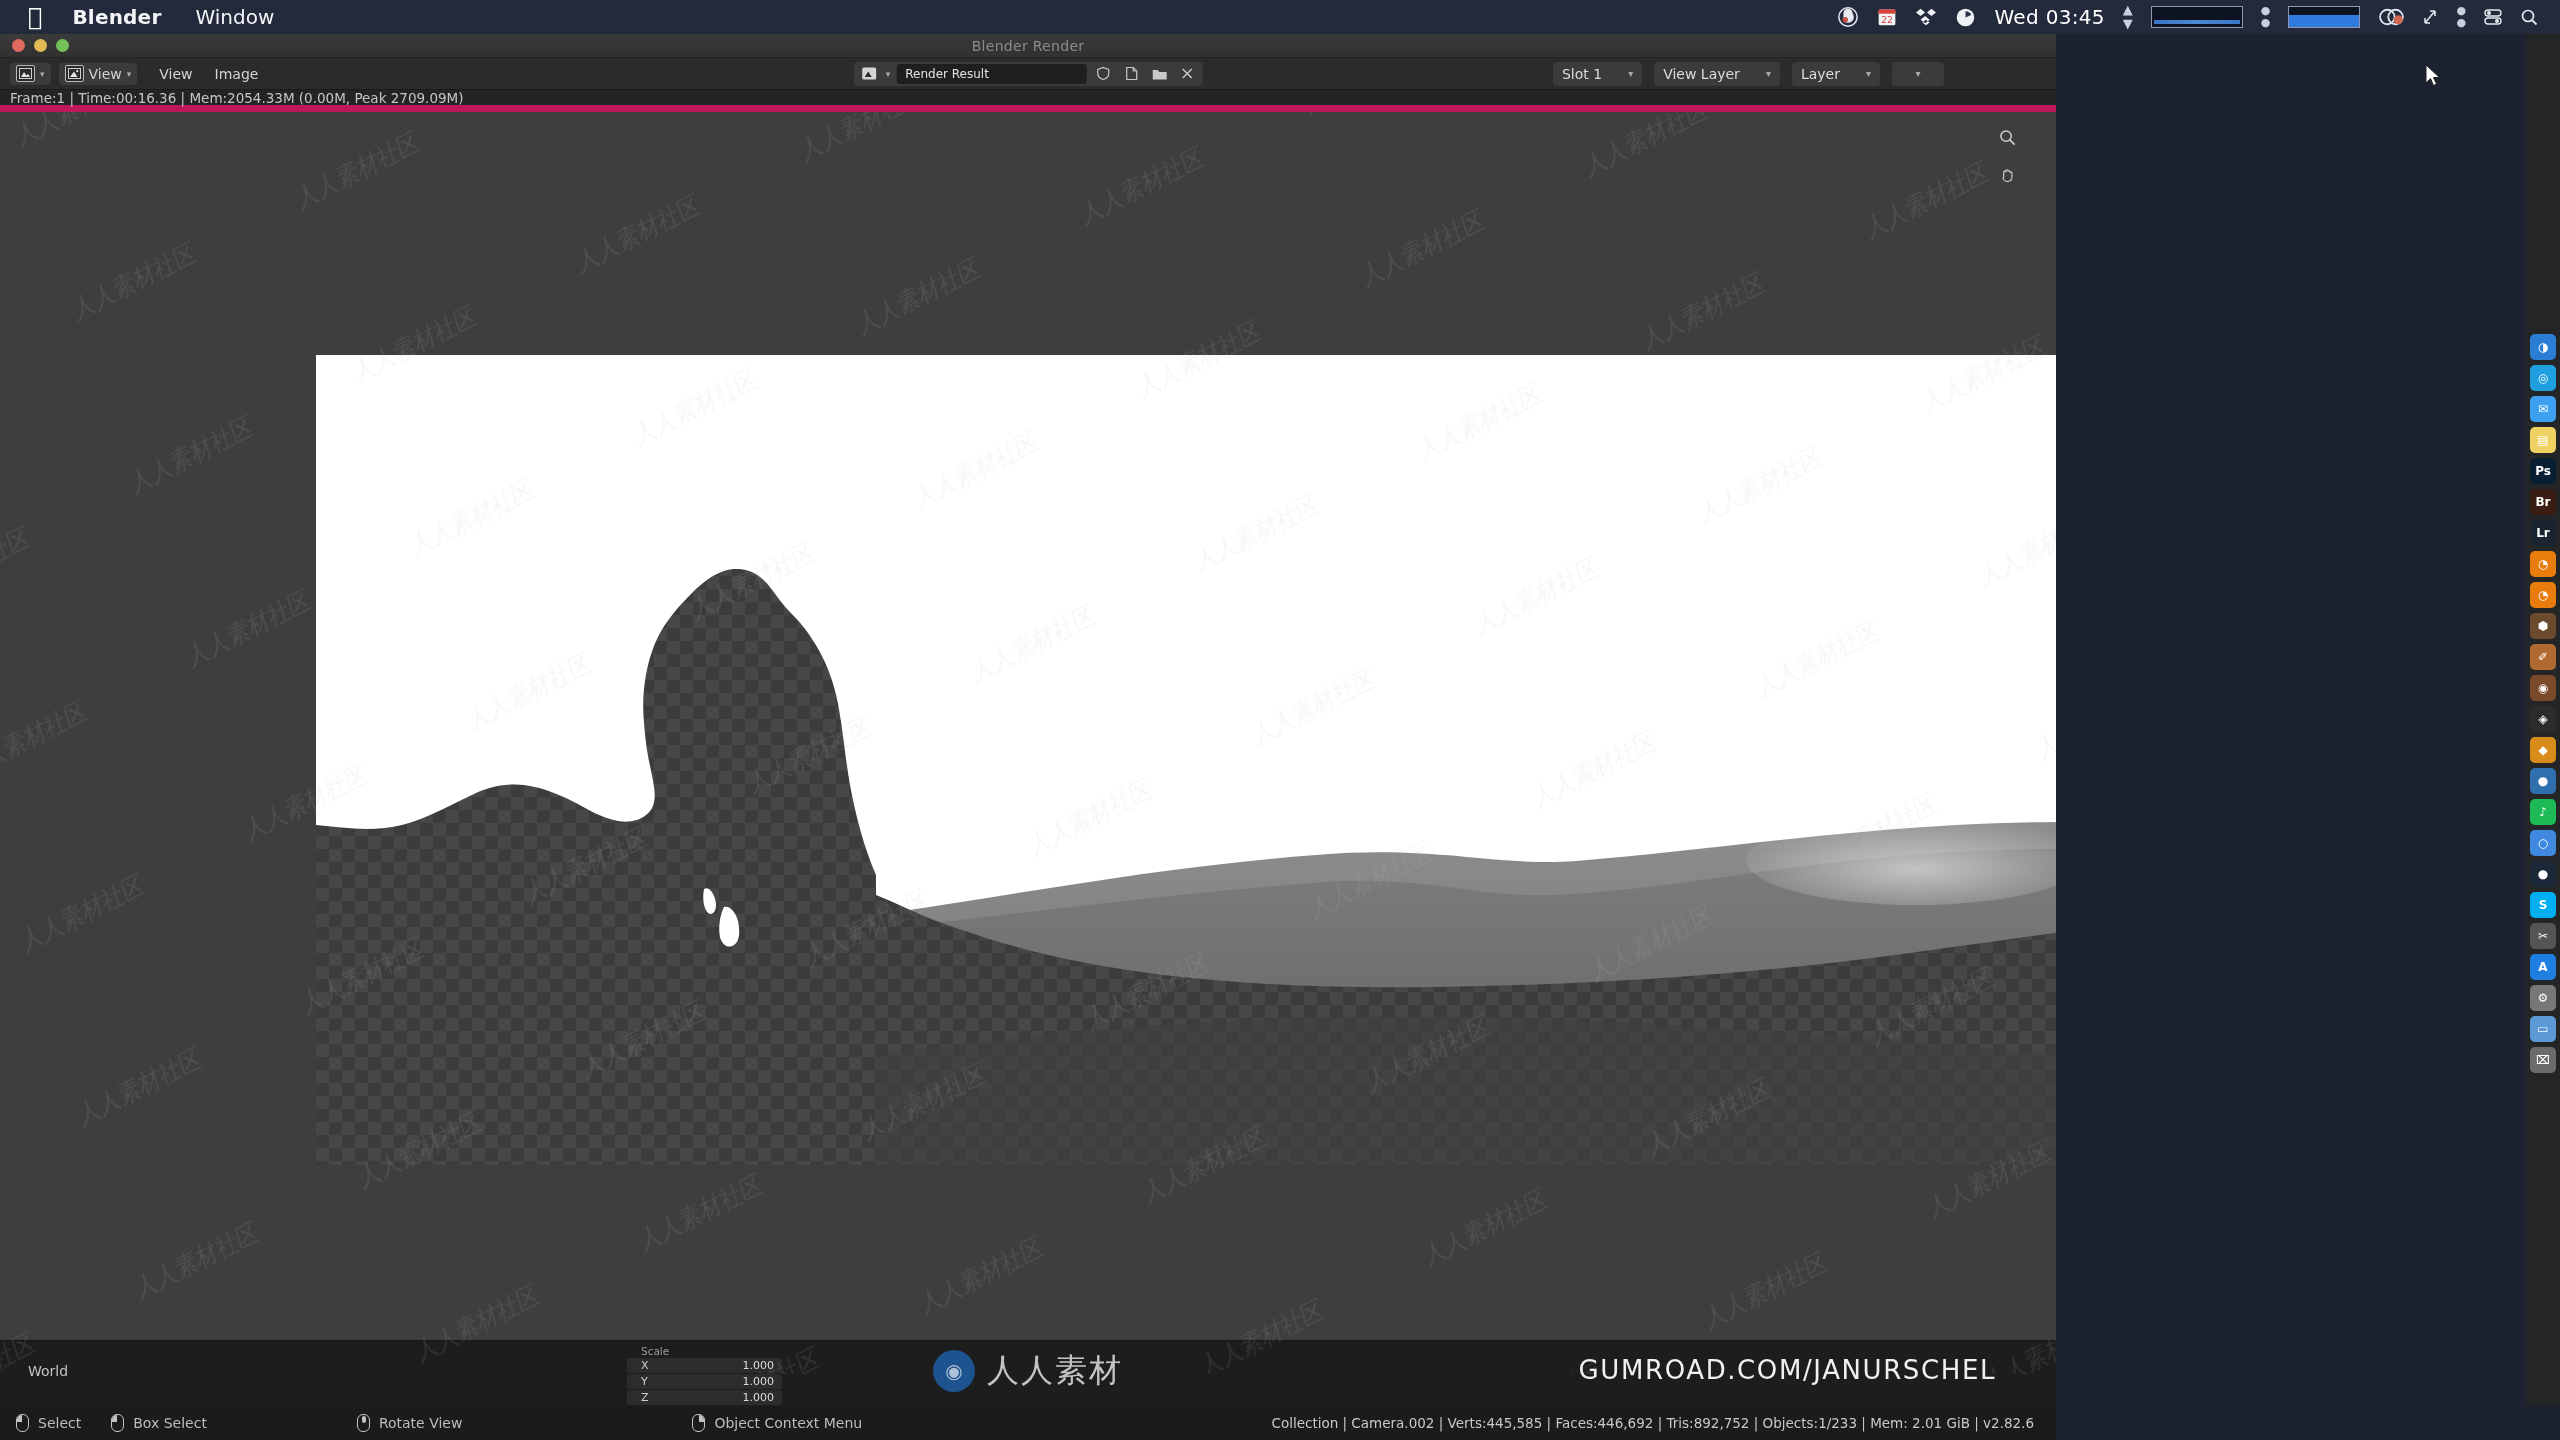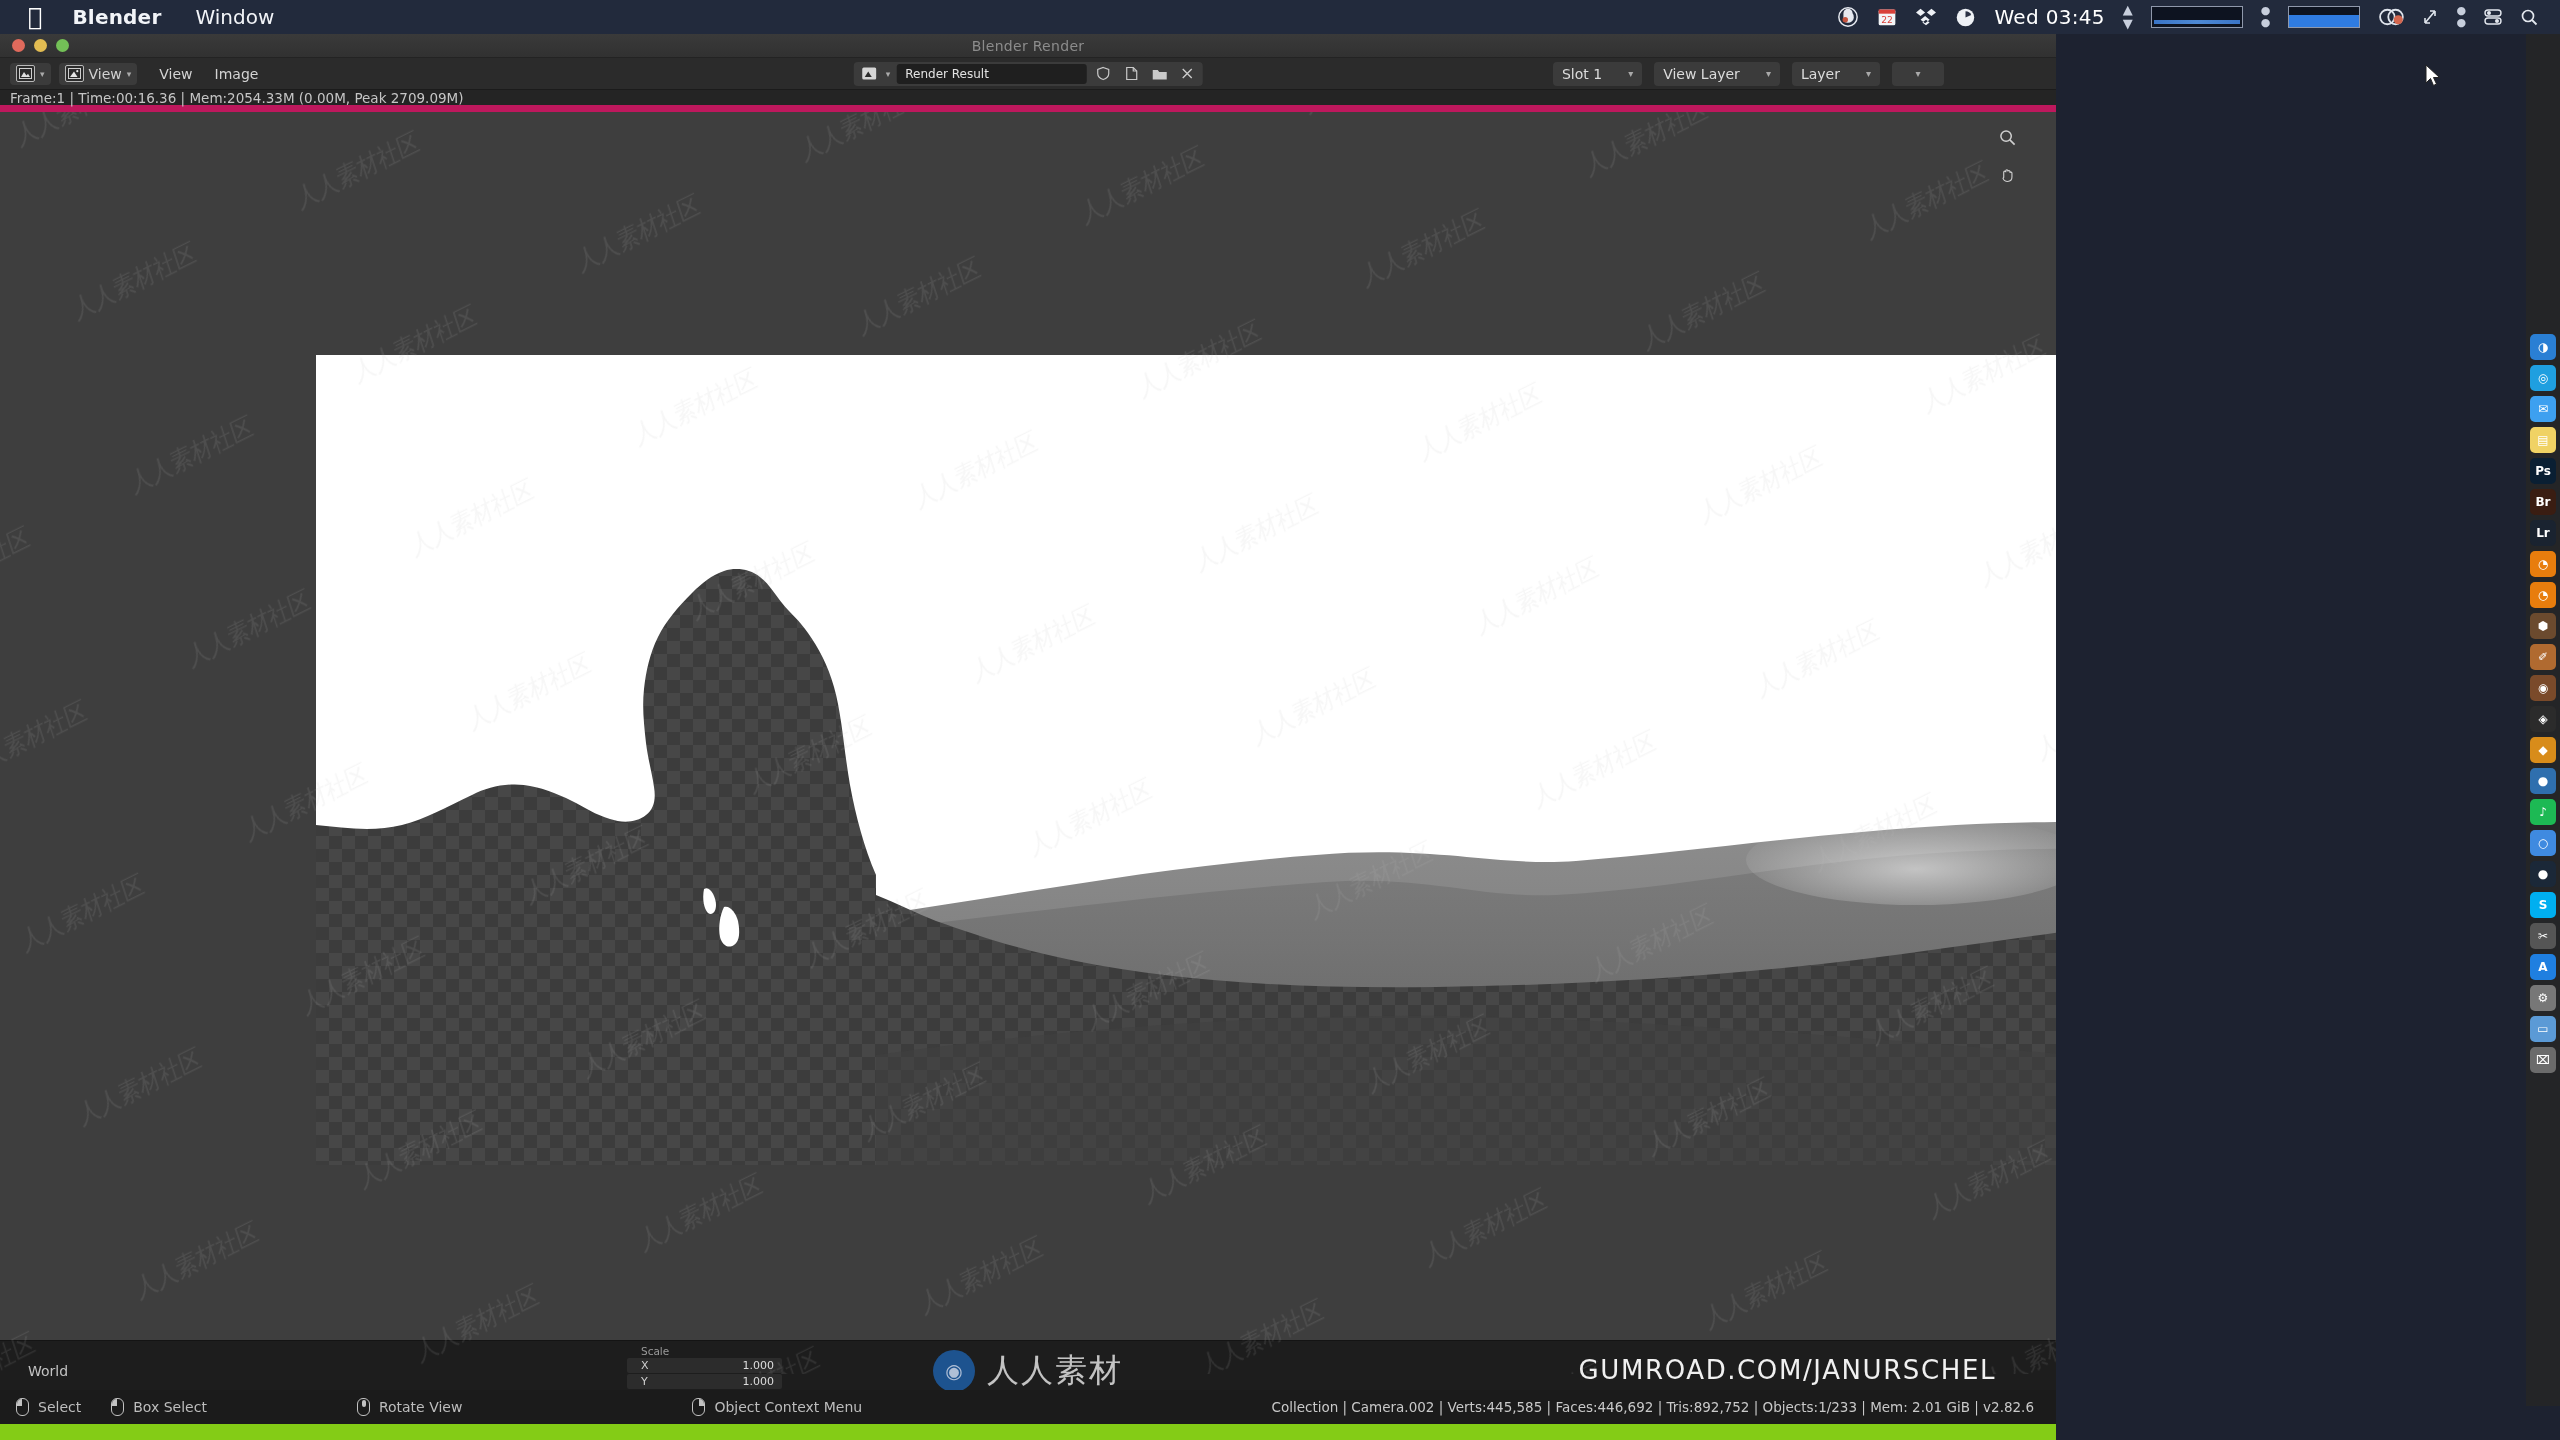--- a/index.html
+++ b/index.html
@@ -133,21 +133,21 @@
   .wm-logo { width:42px; height:42px; border-radius:50%; background:#1e5fa8;
              display:flex; align-items:center; justify-content:center; color:#cfe3ff; font-size:20px; }
   .wm-text { color:#e8e8e8; font-size:32px; letter-spacing:2px; }
   .gumroad {
     position:absolute; right:60px; top:14px; color:#f0f0f0;
     font-size:26px; letter-spacing:1.6px;
   }
 
   
   .statusbar {
-    position:absolute; left:0; bottom:16px; width:100%; height:34px; background:#1b1b1b;
+    position:absolute; left:0; bottom:0; width:100%; height:34px; background:#1b1b1b;
     display:flex; align-items:center; color:#bdbdbd; font-size:14px;
   }
   .sb-item { display:flex; align-items:center; gap:9px; }
   .mouse {
     width:13px; height:18px; border:1.6px solid #c2c2c2; border-radius:6px; position:relative;
   }
   .mouse.left::before { content:""; position:absolute; left:0; top:0; width:5px; height:7px;
     background:#c2c2c2; border-radius:5px 0 0 0; }
   .mouse.right::before { content:""; position:absolute; right:0; top:0; width:5px; height:7px;
     background:#c2c2c2; border-radius:0 5px 0 0; }

